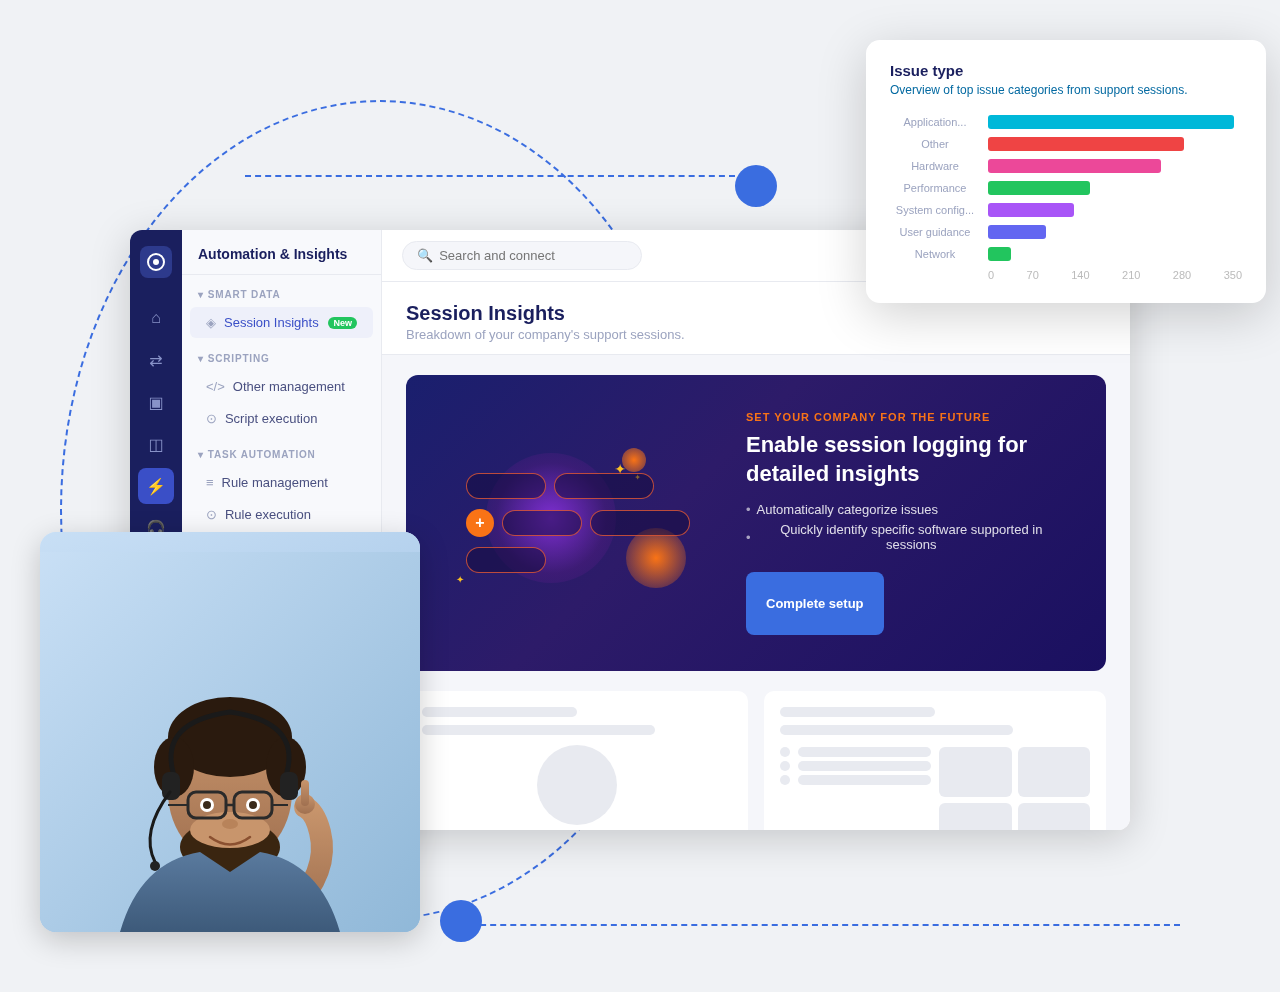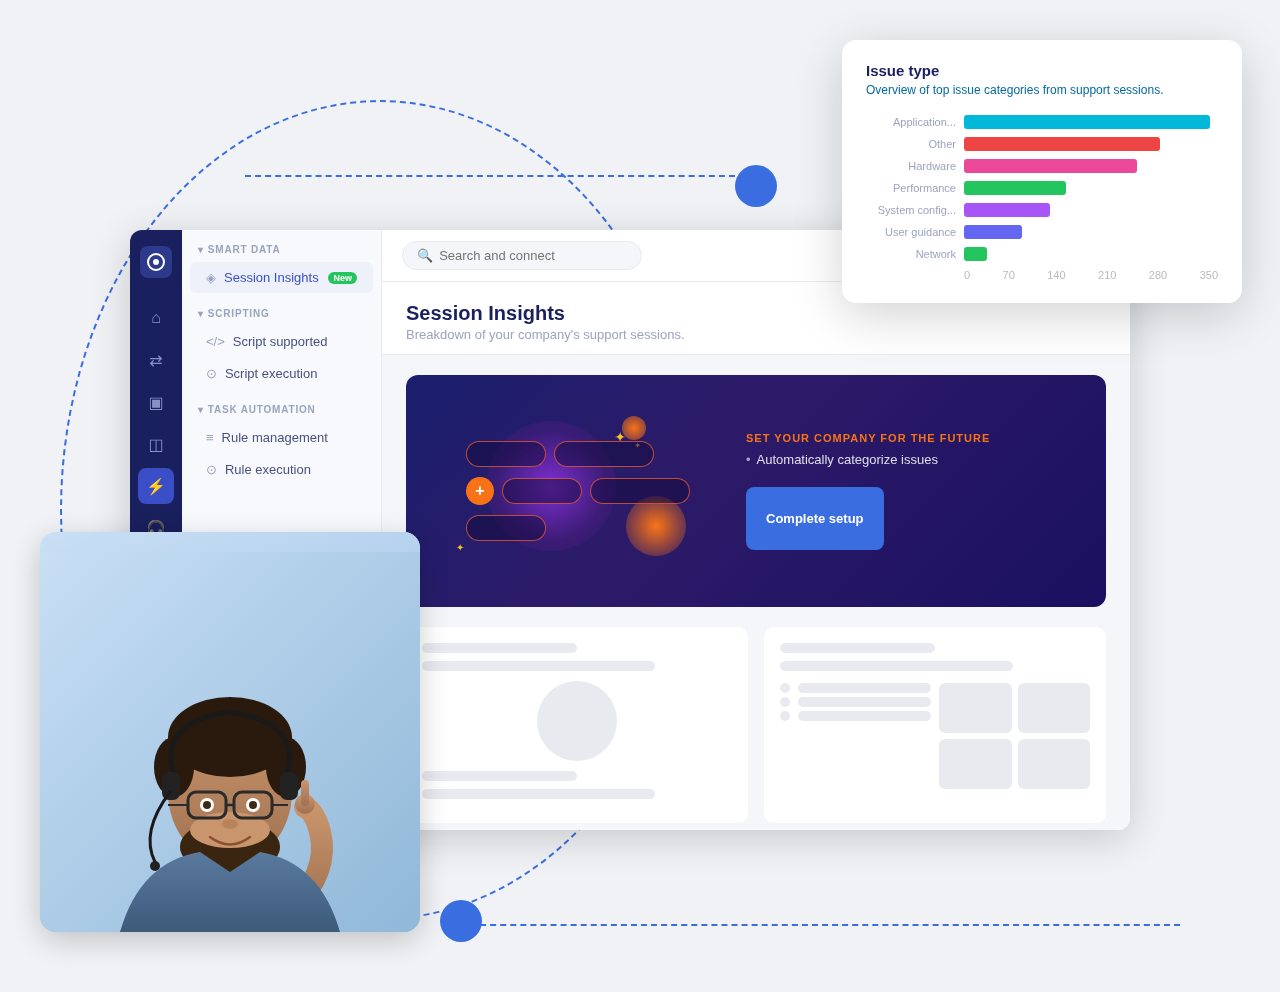--- a/index.html
+++ b/index.html
@@ -369,21 +369,21 @@
       width: 10px;
       height: 10px;
       background: #e8eaf0;
       border-radius: 50%;
     }
 
     
     .chart-panel {
       position: absolute;
       top: 40px;
-      right: 38px;
+      right: 14px;
       width: 400px;
       background: #fff;
       border-radius: 14px;
       box-shadow: 0 12px 50px rgba(0,0,0,0.18);
       padding: 22px 24px;
       z-index: 10;
     }
     .chart-title {
       font-size: 15px;
       font-weight: 700;
@@ -398,21 +398,21 @@
 
     .chart-bars { width: 100%; }
     .chart-row {
       display: flex;
       align-items: center;
       margin-bottom: 8px;
       gap: 8px;
     }
     .chart-label {
       width: 90px;
-      text-align: right;
+      text-align: center;
       font-size: 11px;
       color: #9ba3bf;
       flex-shrink: 0;
     }
     .bar-track {
       flex: 1;
       height: 14px;
       border-radius: 3px;
       background: transparent;
       position: relative;
@@ -635,31 +635,32 @@
   <div class="sidebar-icon-btn">⌂</div>
       <div class="sidebar-icon-btn">⇄</div>
       <div class="sidebar-icon-btn">▣</div>
       <div class="sidebar-icon-btn">◫</div>
       <div class="sidebar-icon-btn active">⚡</div>
       <div class="sidebar-icon-btn">🎧</div>
       <div class="sidebar-icon-btn">⚙</div>
     </div>
 
   <div class="left-nav">
+    <div class="left-nav-header">Automation &amp; Insights</div>
     <div id="left-nav-content">
         <div class="nav-section-label">SMART DATA</div>
         <div class="nav-item active">
           <span class="nav-icon">◈</span>
           <span>Session Insights</span>
           <span class="nav-badge">New</span>
         </div>
         <div class="nav-section-label">SCRIPTING</div>
         <div class="nav-item">
           <span class="nav-icon">&lt;/&gt;</span>
-          <span>Script supported</span>
+          <span>Other management</span>
         </div>
         <div class="nav-item">
           <span class="nav-icon">⊙</span>
           <span>Script execution</span>
         </div>
         <div class="nav-section-label">TASK AUTOMATION</div>
         <div class="nav-item">
           <span class="nav-icon">≡</span>
           <span>Rule management</span>
         </div>
@@ -705,22 +706,24 @@
               <div class="flow-shape flow-shape-md"></div>
             </div>
             <div class="flow-row">
               <div class="flow-shape flow-shape-sm"></div>
             </div>
           </div>
         </div>
 
         <div class="hero-text">
           <div class="hero-label">SET YOUR COMPANY FOR THE FUTURE</div>
+          <div class="hero-heading">Enable session logging for detailed insights</div>
           <ul class="hero-bullets" id="hero-bullets-list">
               <li>Automatically categorize issues</li>
+              <li>Quickly identify specific software supported in sessions</li>
             </ul>
           <button class="complete-btn">Complete setup</button>
         </div>
       </div>
 
       <div class="skeleton-section">
         <div class="skeleton-card">
           <div class="skeleton-bar short"></div>
           <div class="skeleton-bar medium"></div>
           <div class="skeleton-circle"></div>

